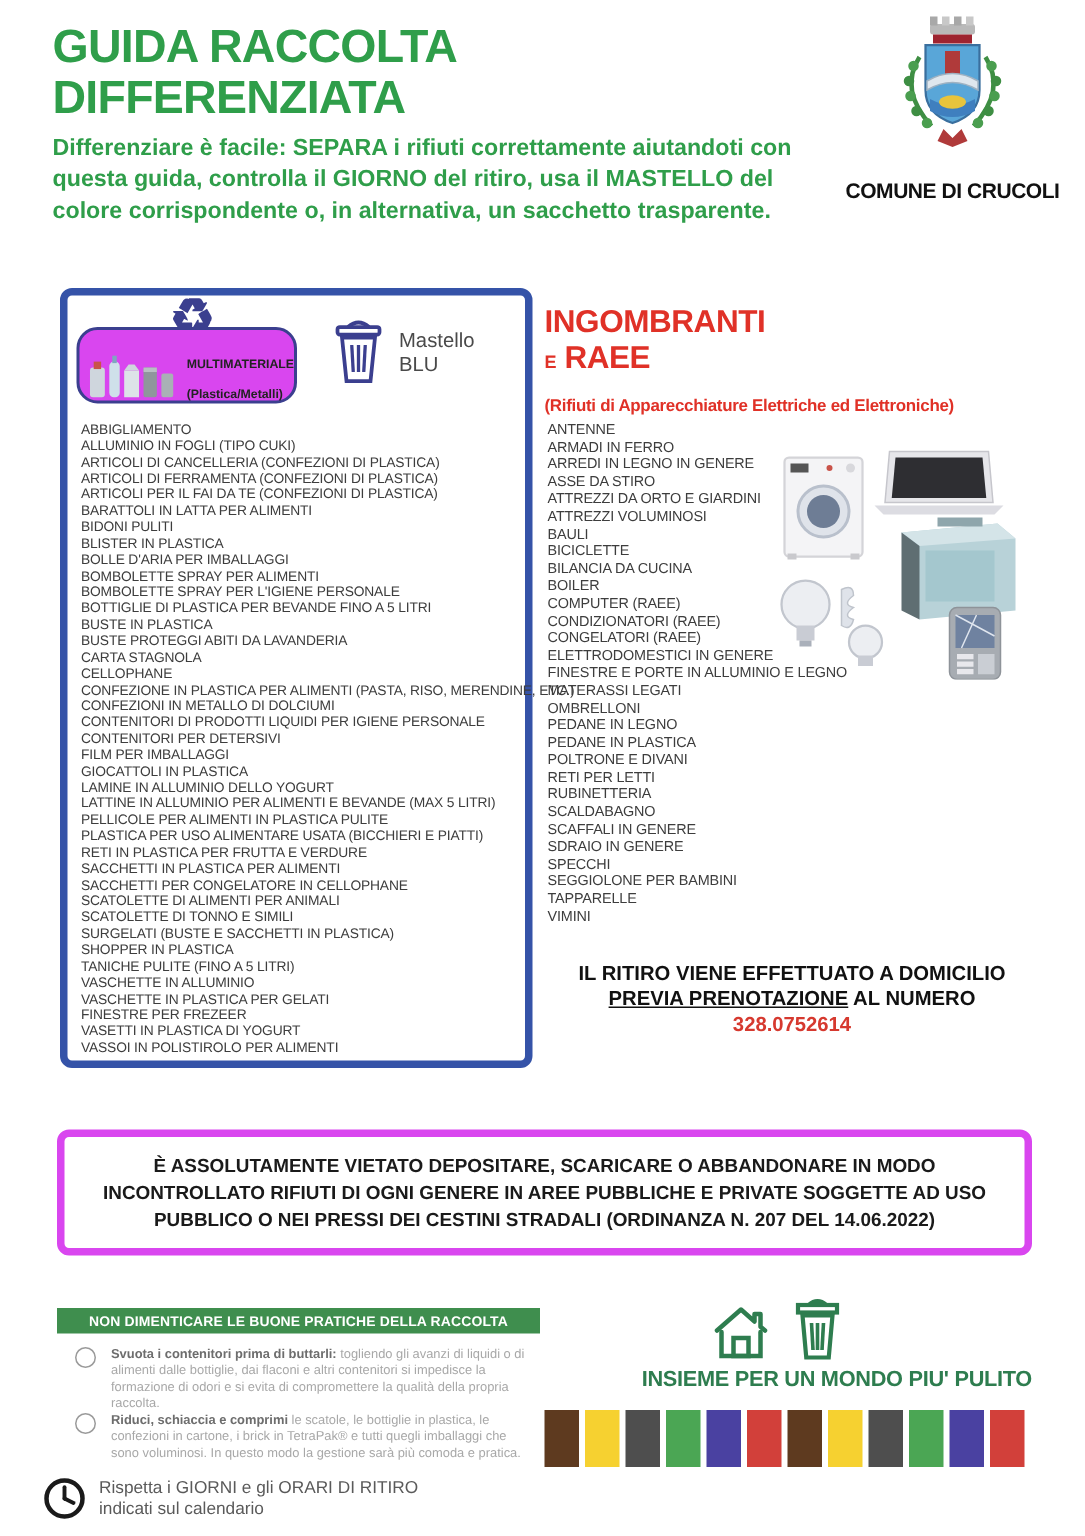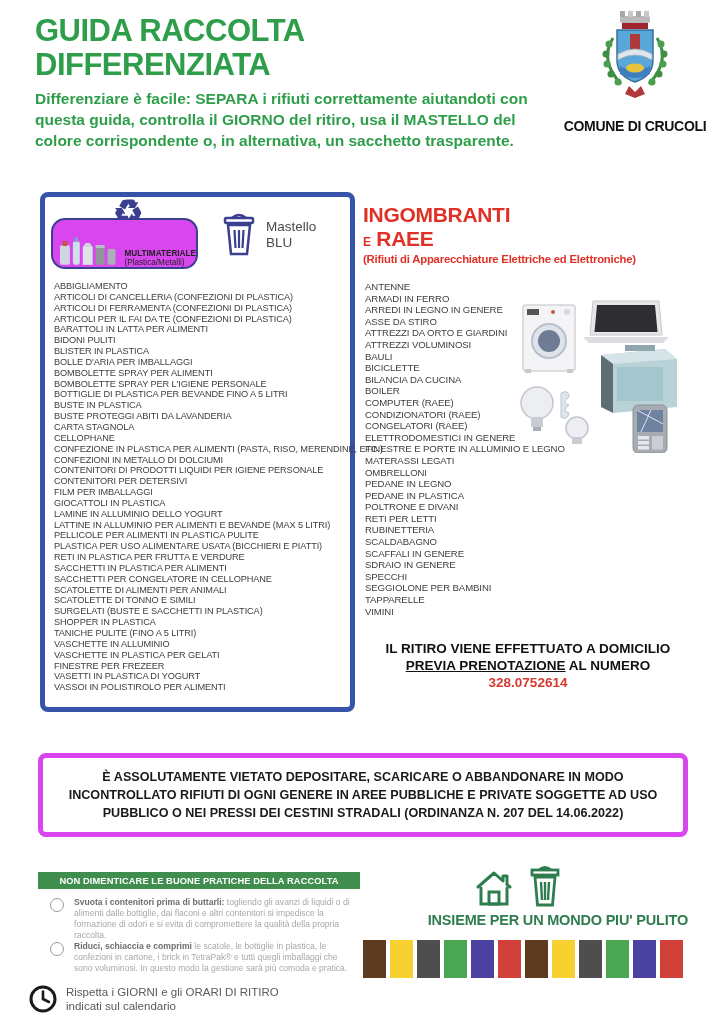--- a/index.html
+++ b/index.html
@@ -12,32 +12,32 @@
   .subtitle { position:absolute; left:35px; top:88px; width:495px; color:#2f9e4a; font-weight:bold; font-size:15.5px; line-height:21px; }
   .logo-wrap { position:absolute; left:555px; top:8px; width:160px; text-align:center; }
   .muni-name { margin-top:2px; font-weight:bold; font-size:14px; color:#111; letter-spacing:-0.3px; }
 
   
   .blue-box { position:absolute; left:40px; top:192px; width:315px; height:520px; border:5px solid #3553a8; border-radius:8px; background:#fff; }
   .recycle-glyph { position:absolute; left:68px; top:-2px; font-size:34px; line-height:34px; color:#3b3f8f; font-weight:bold; }
   .mm-pill { position:absolute; left:6px; top:21px; width:147px; height:51px; border:2px solid #3b3f8f; border-radius:14px; background:#d946ef; display:flex; align-items:flex-end; }
   .mm-pill-label { margin-left:4px; }
   .mm-label { font-size:8.2px; font-weight:bold; color:#222; }
-  .mm-sublabel { font-size:8.2px; font-weight:normal; color:#222; }
+  .mm-sublabel { font-size:8.2px; font-weight:bold; color:#222;margin-top:11px; }
   .bin-group { position:absolute; left:176px; top:16px; display:flex; align-items:center; }
   .bin-label { margin-left:9px; color:#4a4a4a; font-size:13.5px; line-height:16px; }
   .mm-list { position:absolute; left:9px; top:84px; width:296px; }
   .mm-list .list-item { font-size:9.2px; line-height:10.85px; color:#3d3d3d; white-space:nowrap; letter-spacing:-0.1px; }
 
   
   .ing-header { position:absolute; left:363px; top:203px; color:#e03127; }
   .ing-line1 { font-size:21px; font-weight:bold; letter-spacing:-0.3px; }
   .ing-line2 { font-size:21px; font-weight:bold; letter-spacing:-0.3px; }
   .ing-line2 .small-e { font-size:12px; font-weight:bold; }
-  .ing-sub { font-size:11.3px; font-weight:bold; margin-top:2px; letter-spacing:-0.2px; }
+  .ing-sub { font-size:11.3px; font-weight:bold; margin-top:14px; letter-spacing:-0.2px; }
   .ing-list { position:absolute; left:365px; top:281px; width:200px; }
   .ing-list .list-item { font-size:9.6px; line-height:11.6px; color:#3d3d3d; white-space:nowrap; letter-spacing:-0.1px; }
   .appliances { position:absolute; left:505px; top:293px; width:215px; height:160px; }
 
   .pickup { position:absolute; left:358px; top:640px; width:340px; text-align:center; color:#111; font-weight:bold; font-size:13.5px; line-height:17px; }
   .pickup .underlined { text-decoration:underline; }
   .pickup-phone { color:#d6392f; }
 
   
   .warning-box { position:absolute; left:38px; top:753px; width:650px; height:84px; border:5px solid #d946ef; border-radius:8px; display:flex; align-items:center; justify-content:center; }
@@ -132,20 +132,21 @@
         <line x1="18" y1="17" x2="18" y2="35" stroke="#3b3f8f" stroke-width="2.2"></line>
         <line x1="22.5" y1="17" x2="21.5" y2="35" stroke="#3b3f8f" stroke-width="2.2"></line>
       </svg>
       <div class="bin-label">
         <div>Mastello</div>
         <div>BLU</div>
       </div>
     </div>
     <div class="mm-list">
         <div class="list-item">ABBIGLIAMENTO</div>
+        <div class="list-item">ALLUMINIO IN FOGLI (TIPO CUKI)</div>
         <div class="list-item">ARTICOLI DI CANCELLERIA (CONFEZIONI DI PLASTICA)</div>
         <div class="list-item">ARTICOLI DI FERRAMENTA (CONFEZIONI DI PLASTICA)</div>
         <div class="list-item">ARTICOLI PER IL FAI DA TE (CONFEZIONI DI PLASTICA)</div>
         <div class="list-item">BARATTOLI IN  LATTA PER ALIMENTI</div>
         <div class="list-item">BIDONI PULITI</div>
         <div class="list-item">BLISTER IN PLASTICA</div>
         <div class="list-item">BOLLE D'ARIA PER IMBALLAGGI</div>
         <div class="list-item">BOMBOLETTE SPRAY PER ALIMENTI</div>
         <div class="list-item">BOMBOLETTE SPRAY PER L'IGIENE PERSONALE</div>
         <div class="list-item">BOTTIGLIE DI PLASTICA PER BEVANDE FINO A 5 LITRI</div>

